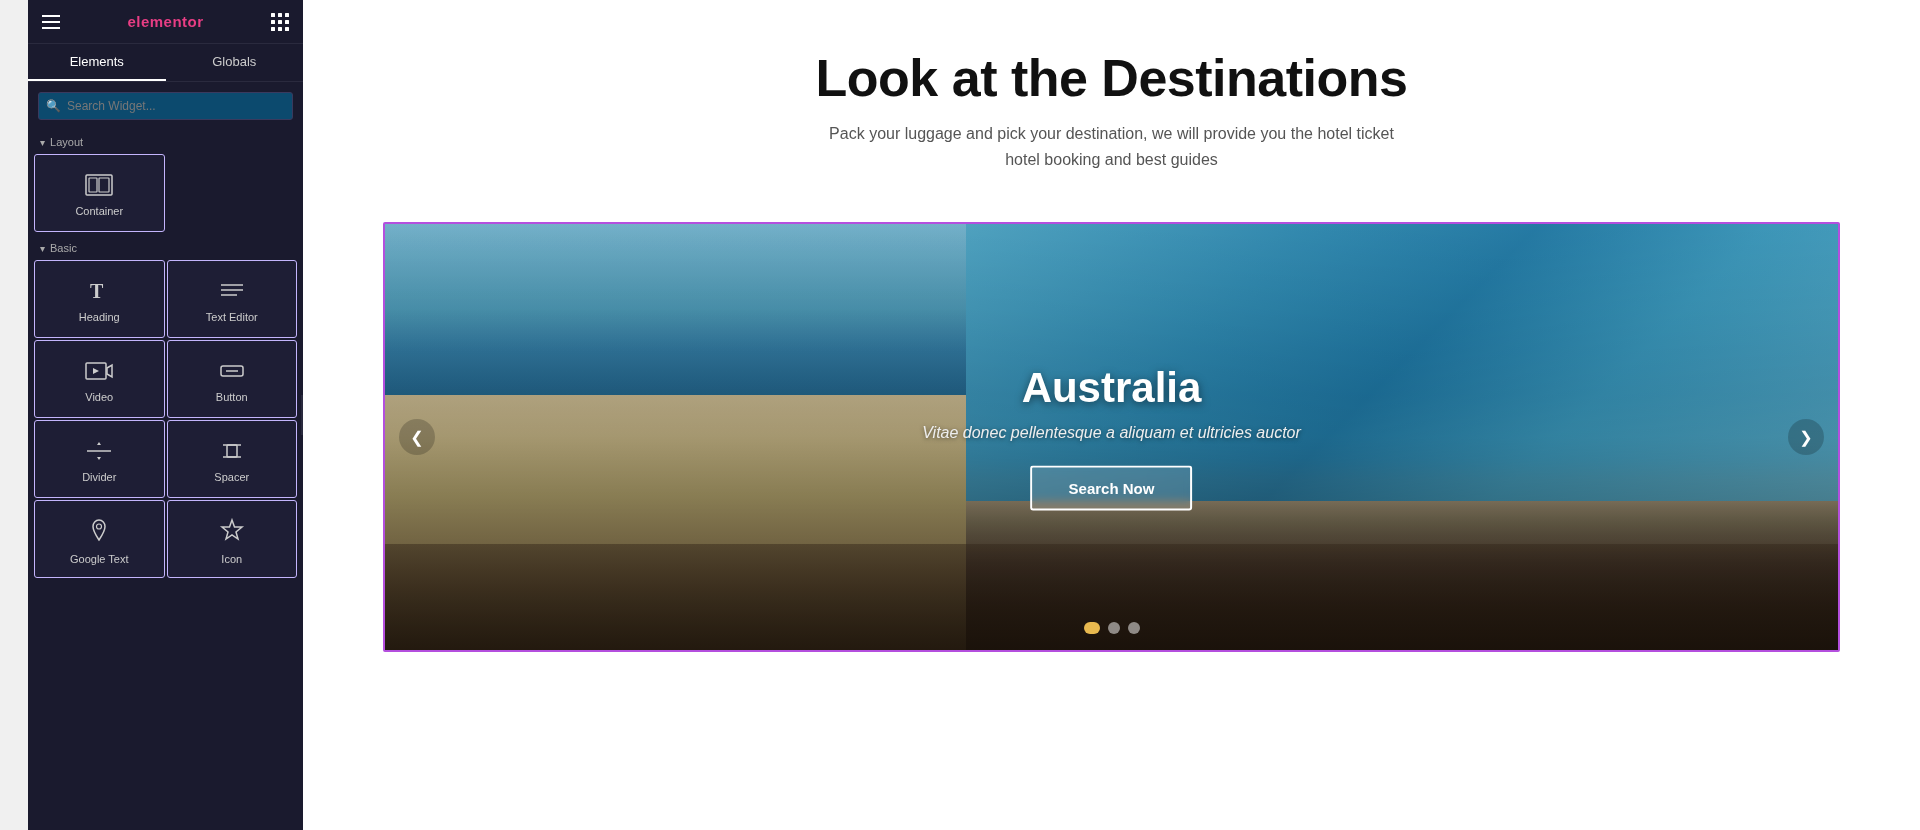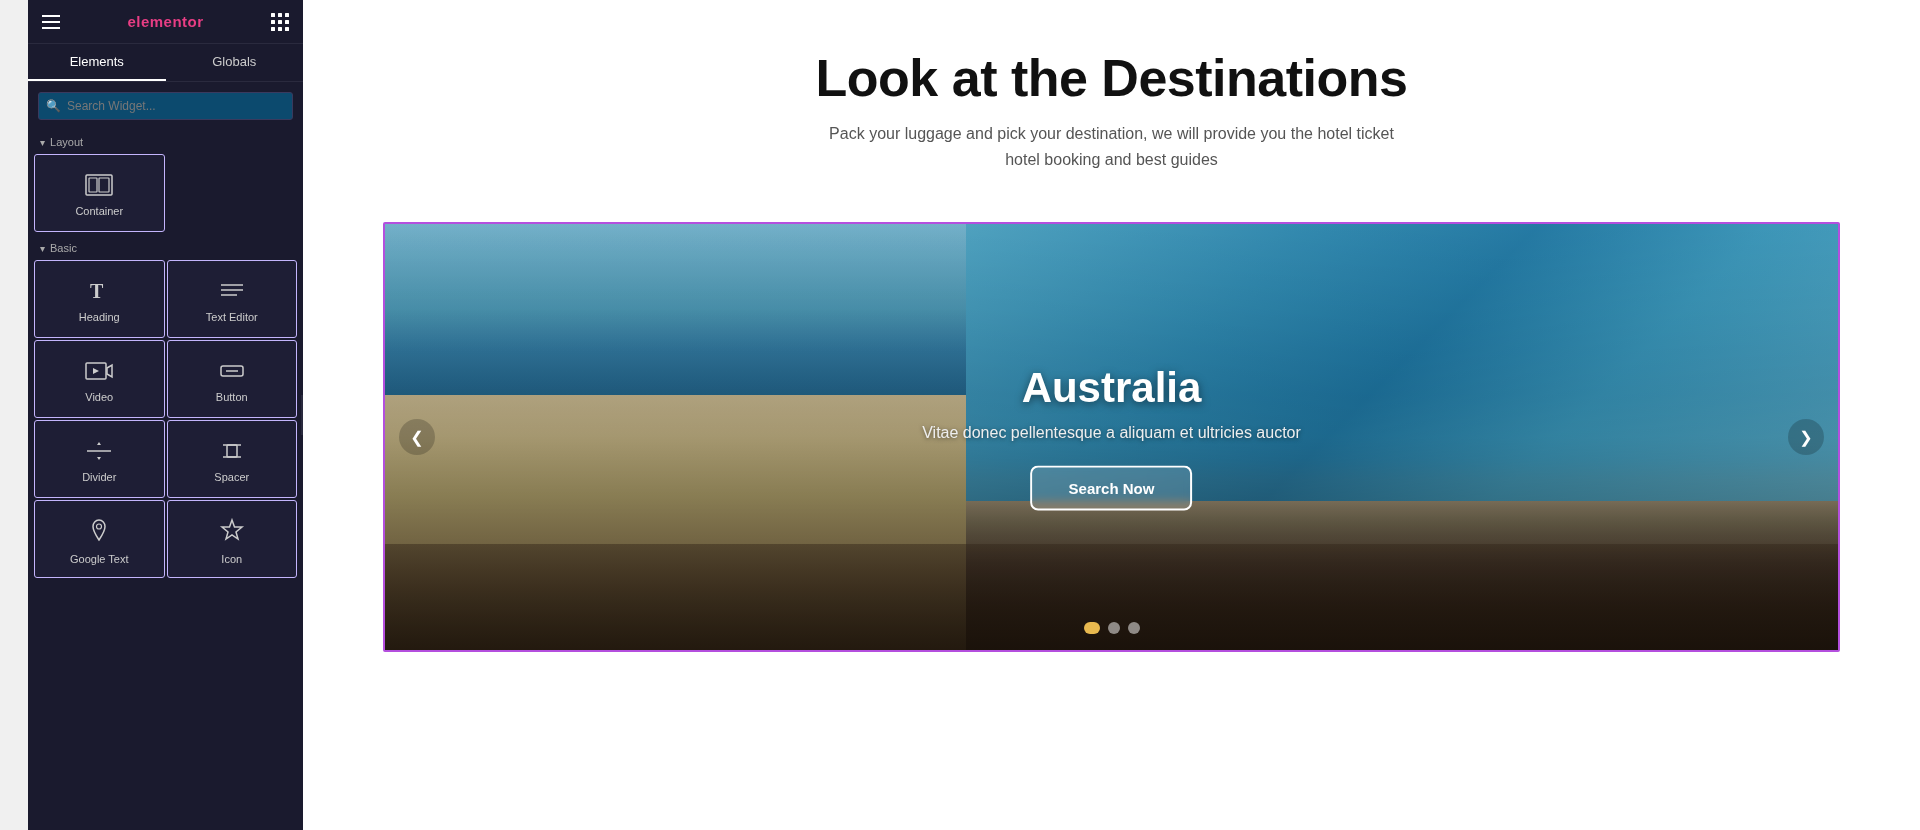--- a/index.html
+++ b/index.html
@@ -180,29 +180,30 @@
     }
 
     .slider-title {
       font-size: 42px; font-weight: 800; margin-bottom: 12px;
       text-shadow: 0 2px 8px rgba(0,0,0,0.5);
     }
 
     .slider-desc {
       font-size: 16px; margin-bottom: 24px; color: #eee;
       text-shadow: 0 1px 4px rgba(0,0,0,0.5);
+      font-style: italic;
     }
 
     .search-now-btn {
       background: rgba(255,255,255,0.15);
       border: 2px solid #fff;
       color: #fff;
       padding: 12px 36px;
       font-size: 15px; font-weight: 600;
-      border-radius: 8px; cursor: pointer;
+      border-radius: 3px; cursor: pointer;
       backdrop-filter: blur(4px);
       transition: background 0.2s;
     }
 
     .slider-arrow {
       position: absolute; top: 50%; transform: translateY(-50%);
       background: rgba(0,0,0,0.2); color: #fff; border: none;
       width: 36px; height: 36px; border-radius: 50%; cursor: pointer;
       font-size: 16px; display: flex; align-items: center; justify-content: center;
       z-index: 10; transition: background 0.2s;

